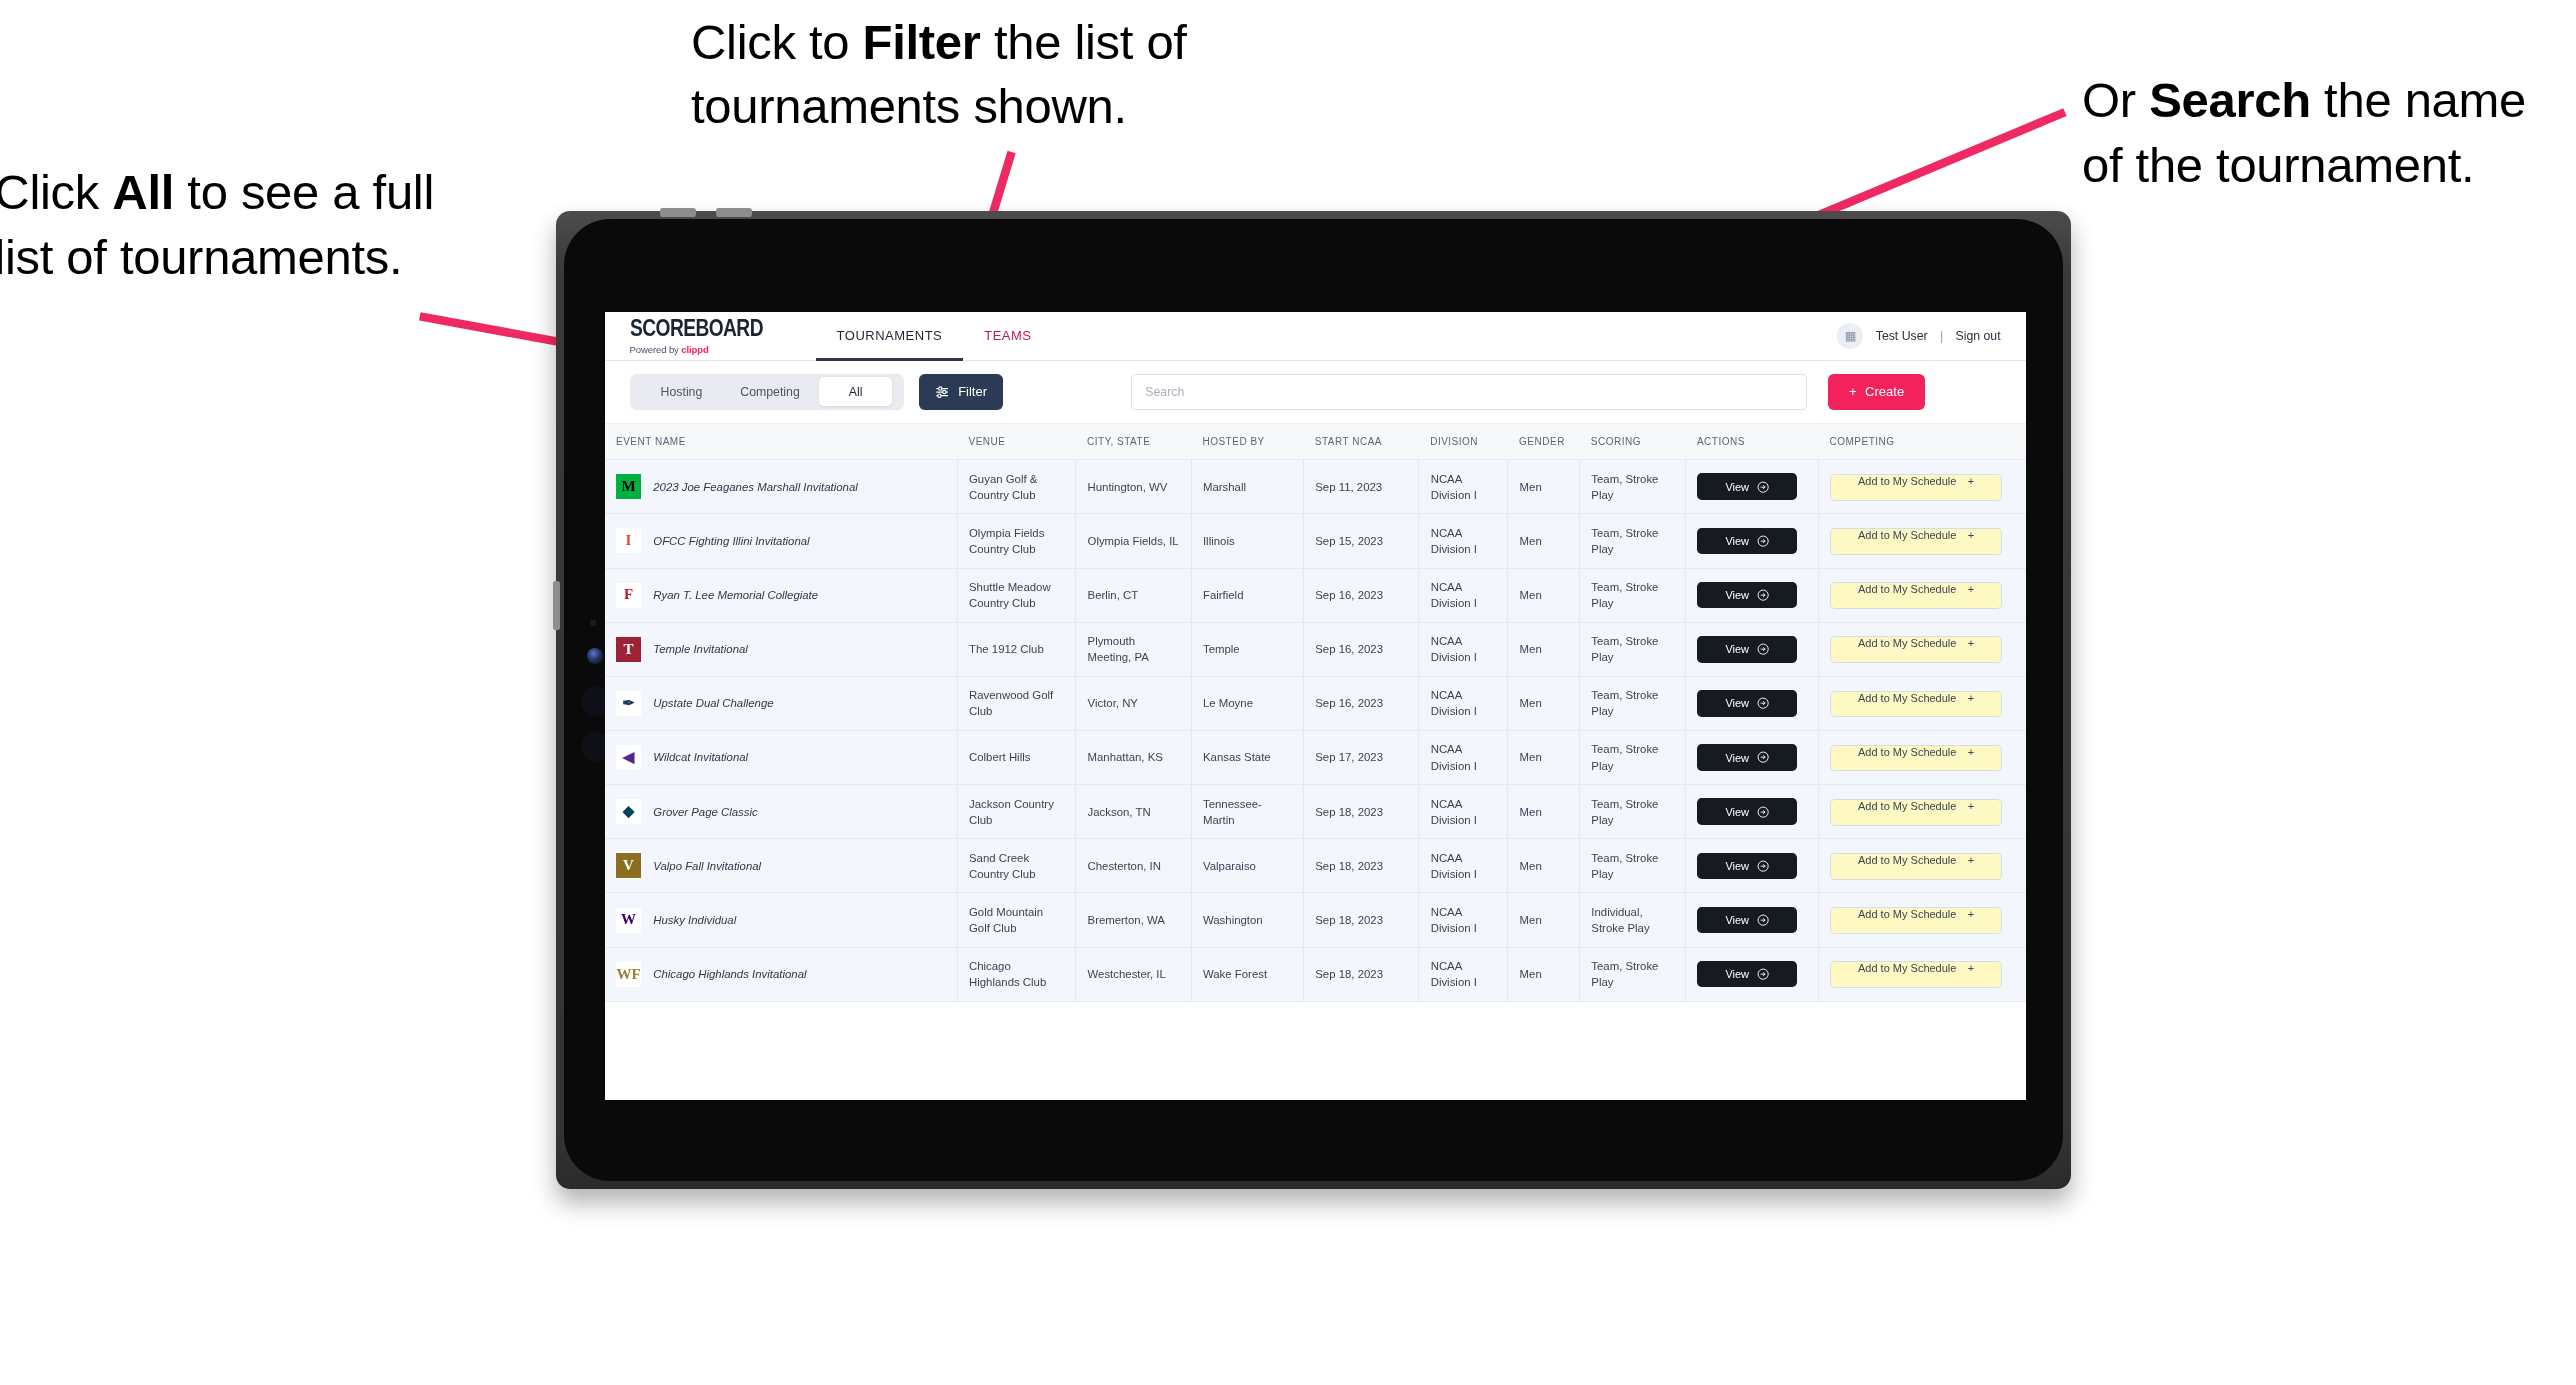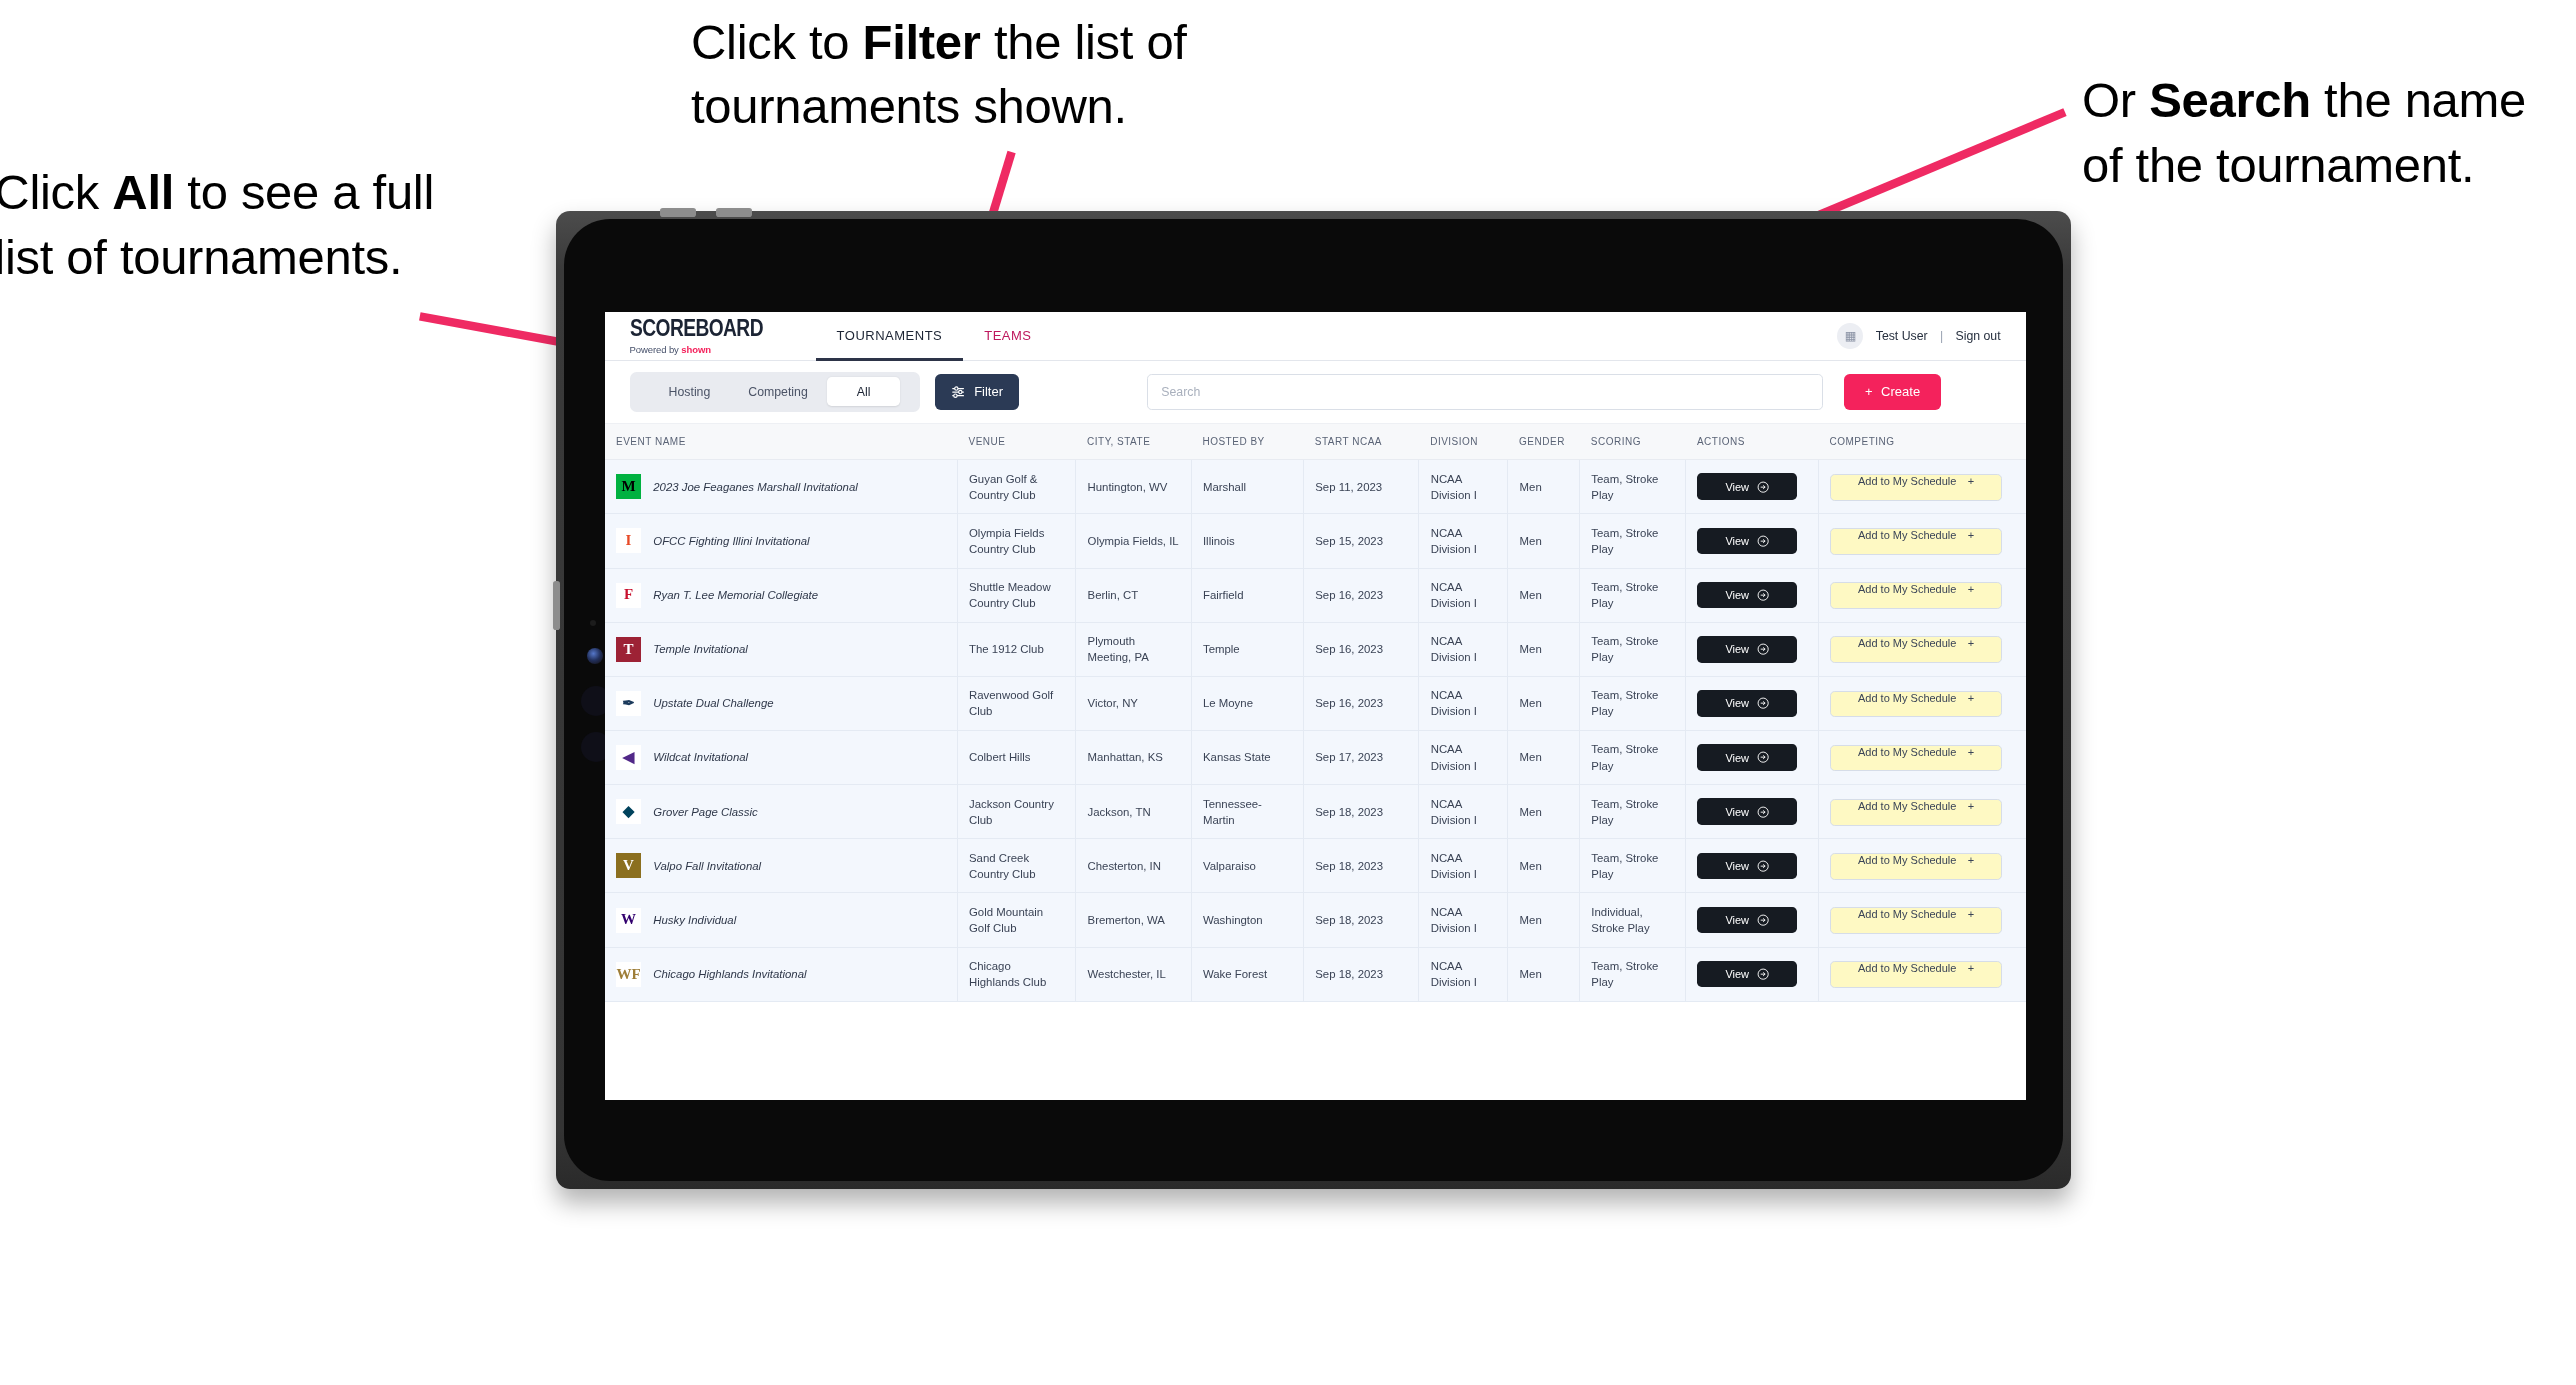--- a/index.html
+++ b/index.html
@@ -124,21 +124,21 @@
   .toolbar {
     height: 63px;
     background: #fff;
     display: flex; align-items: center;
     padding: 0 25px;
     border-bottom: 0.9px solid #eef0f4;
   }
   .segmented {
     display: flex; align-items: center;
     background: #e9ebf0; border-radius: 6.6px;
-    padding: 20px; height: 36px;
+    padding: 12px; height: 36px;
   }
   .seg {
     height: 28.5px; padding: 0 19px;
     display: flex; align-items: center; justify-content: center;
     font-size: 12.3px; color: #4b5366; border-radius: 4.7px;
   }
   .seg.active { background: #fff; color: #1b2333; box-shadow: 0 0.9px 1.9px rgba(0,0,0,.10); padding: 0 30px; }
 
   .filter-btn {
     margin-left: 15px;
@@ -257,21 +257,21 @@
       <div class="dot"></div>
       <div class="cam"></div>
       <div class="sensor sp1"></div>
       <div class="sensor sp2"></div>
 
       <div class="app">
 
         <div class="topbar">
           <div class="brand">
             <div class="brand-word">SCOREBOARD</div>
-            <div class="brand-sub"><span>Powered by </span><span class="clippd">shown</span></div>
+            <div class="brand-sub"><span>Powered by </span><span class="clippd">clippd</span></div>
           </div>
 
           <nav class="nav">
             <div class="nav-item active">TOURNAMENTS</div>
             <div class="nav-item">TEAMS</div>
           </nav>
 
           <div class="topbar-right">
             <div class="avatar">▦</div>
             <span class="user-name">Test User</span>

